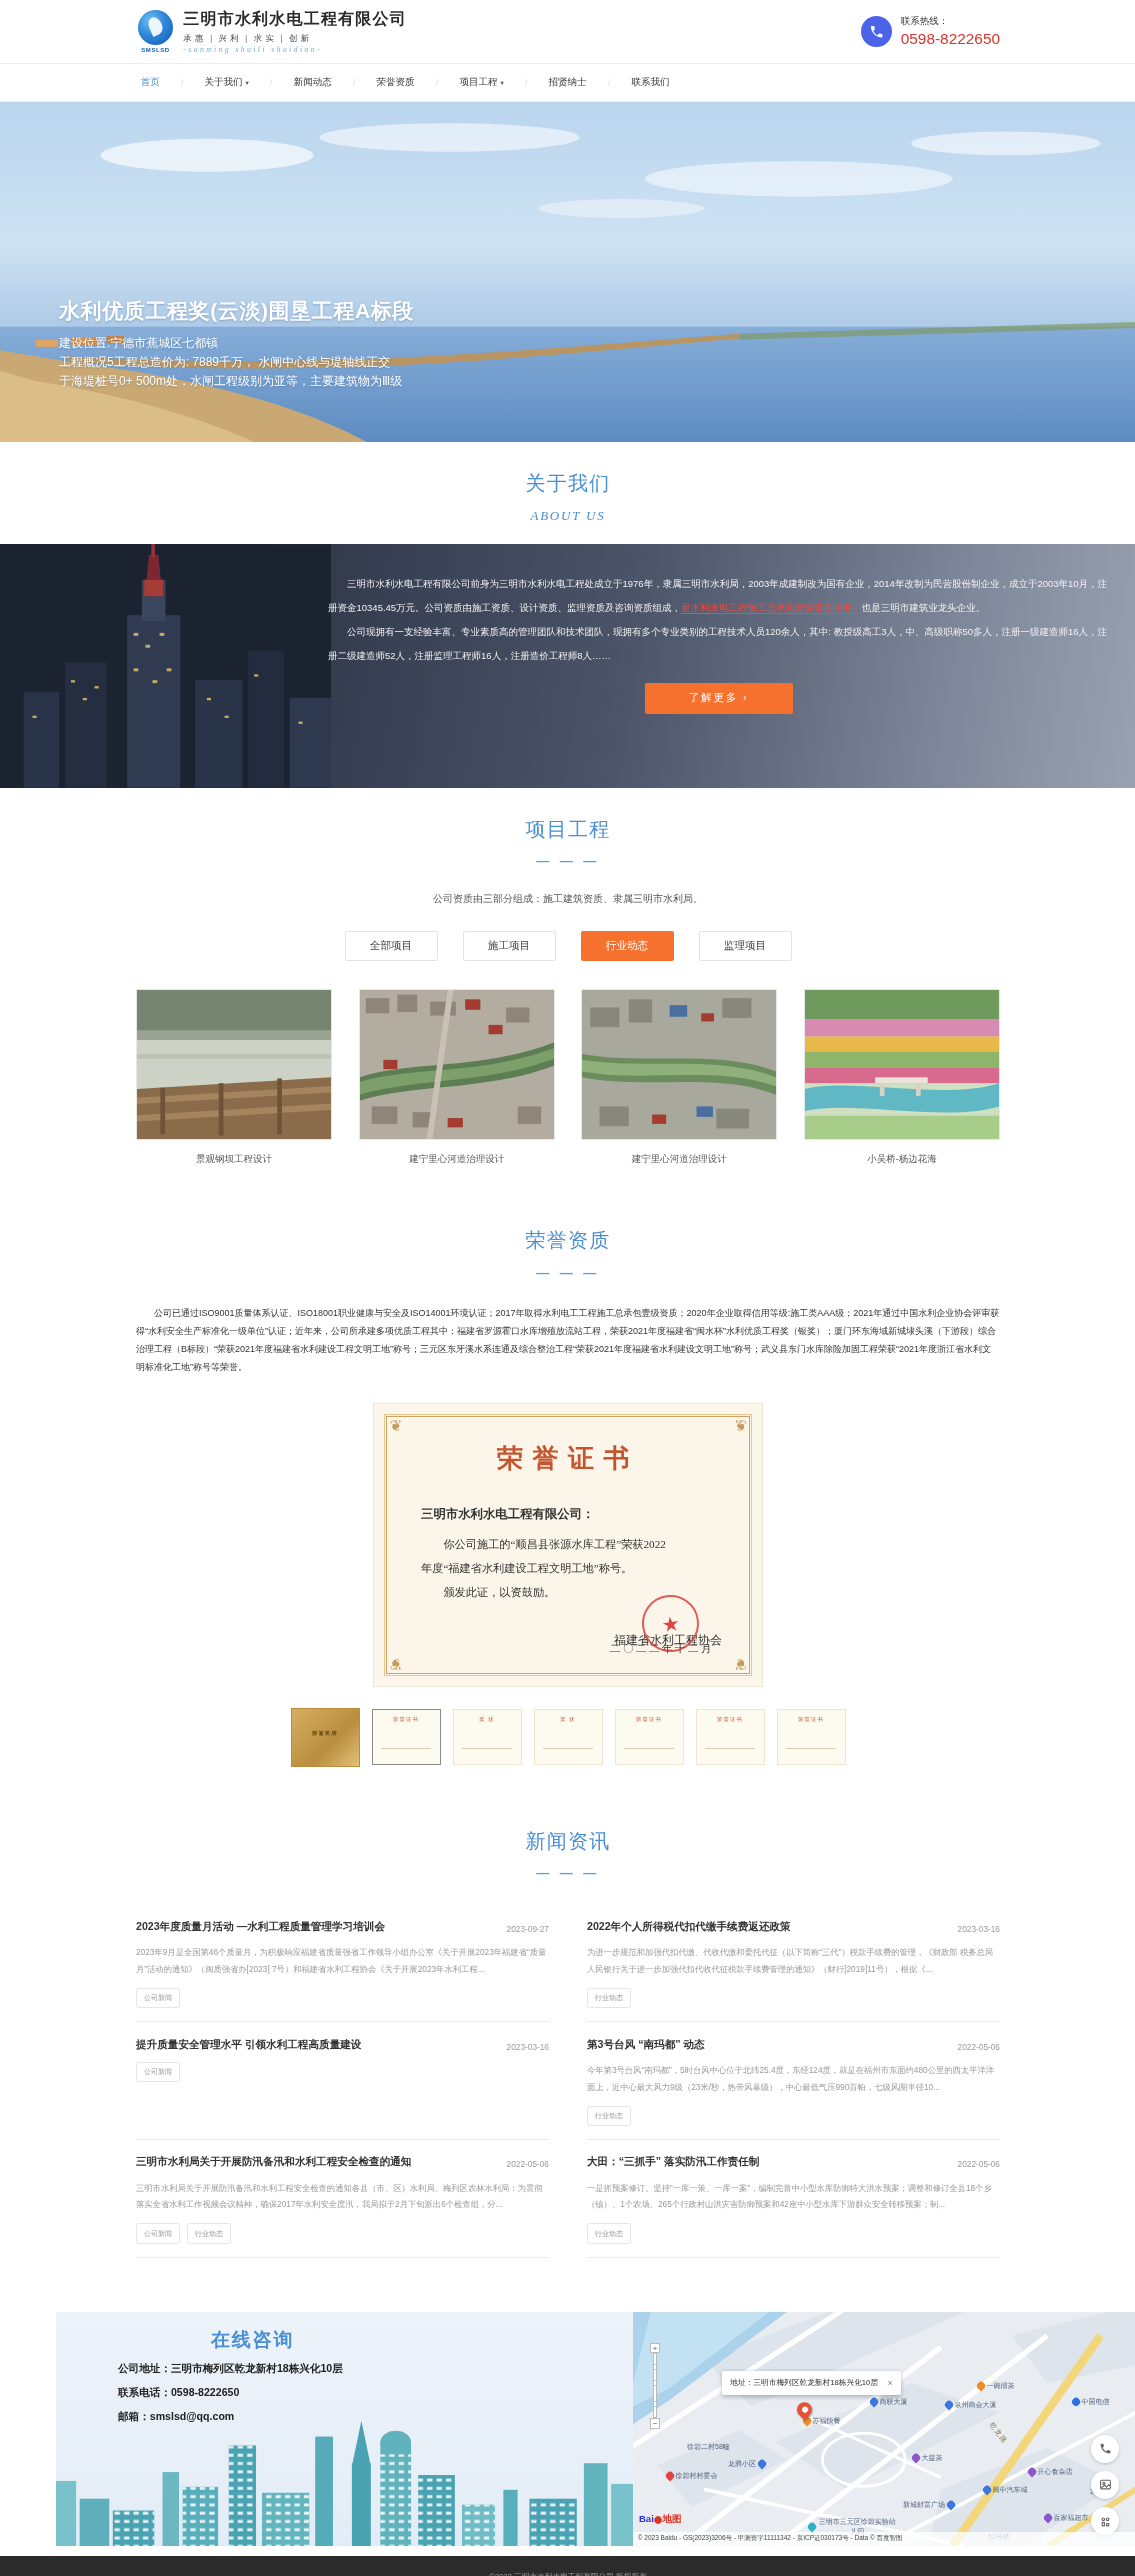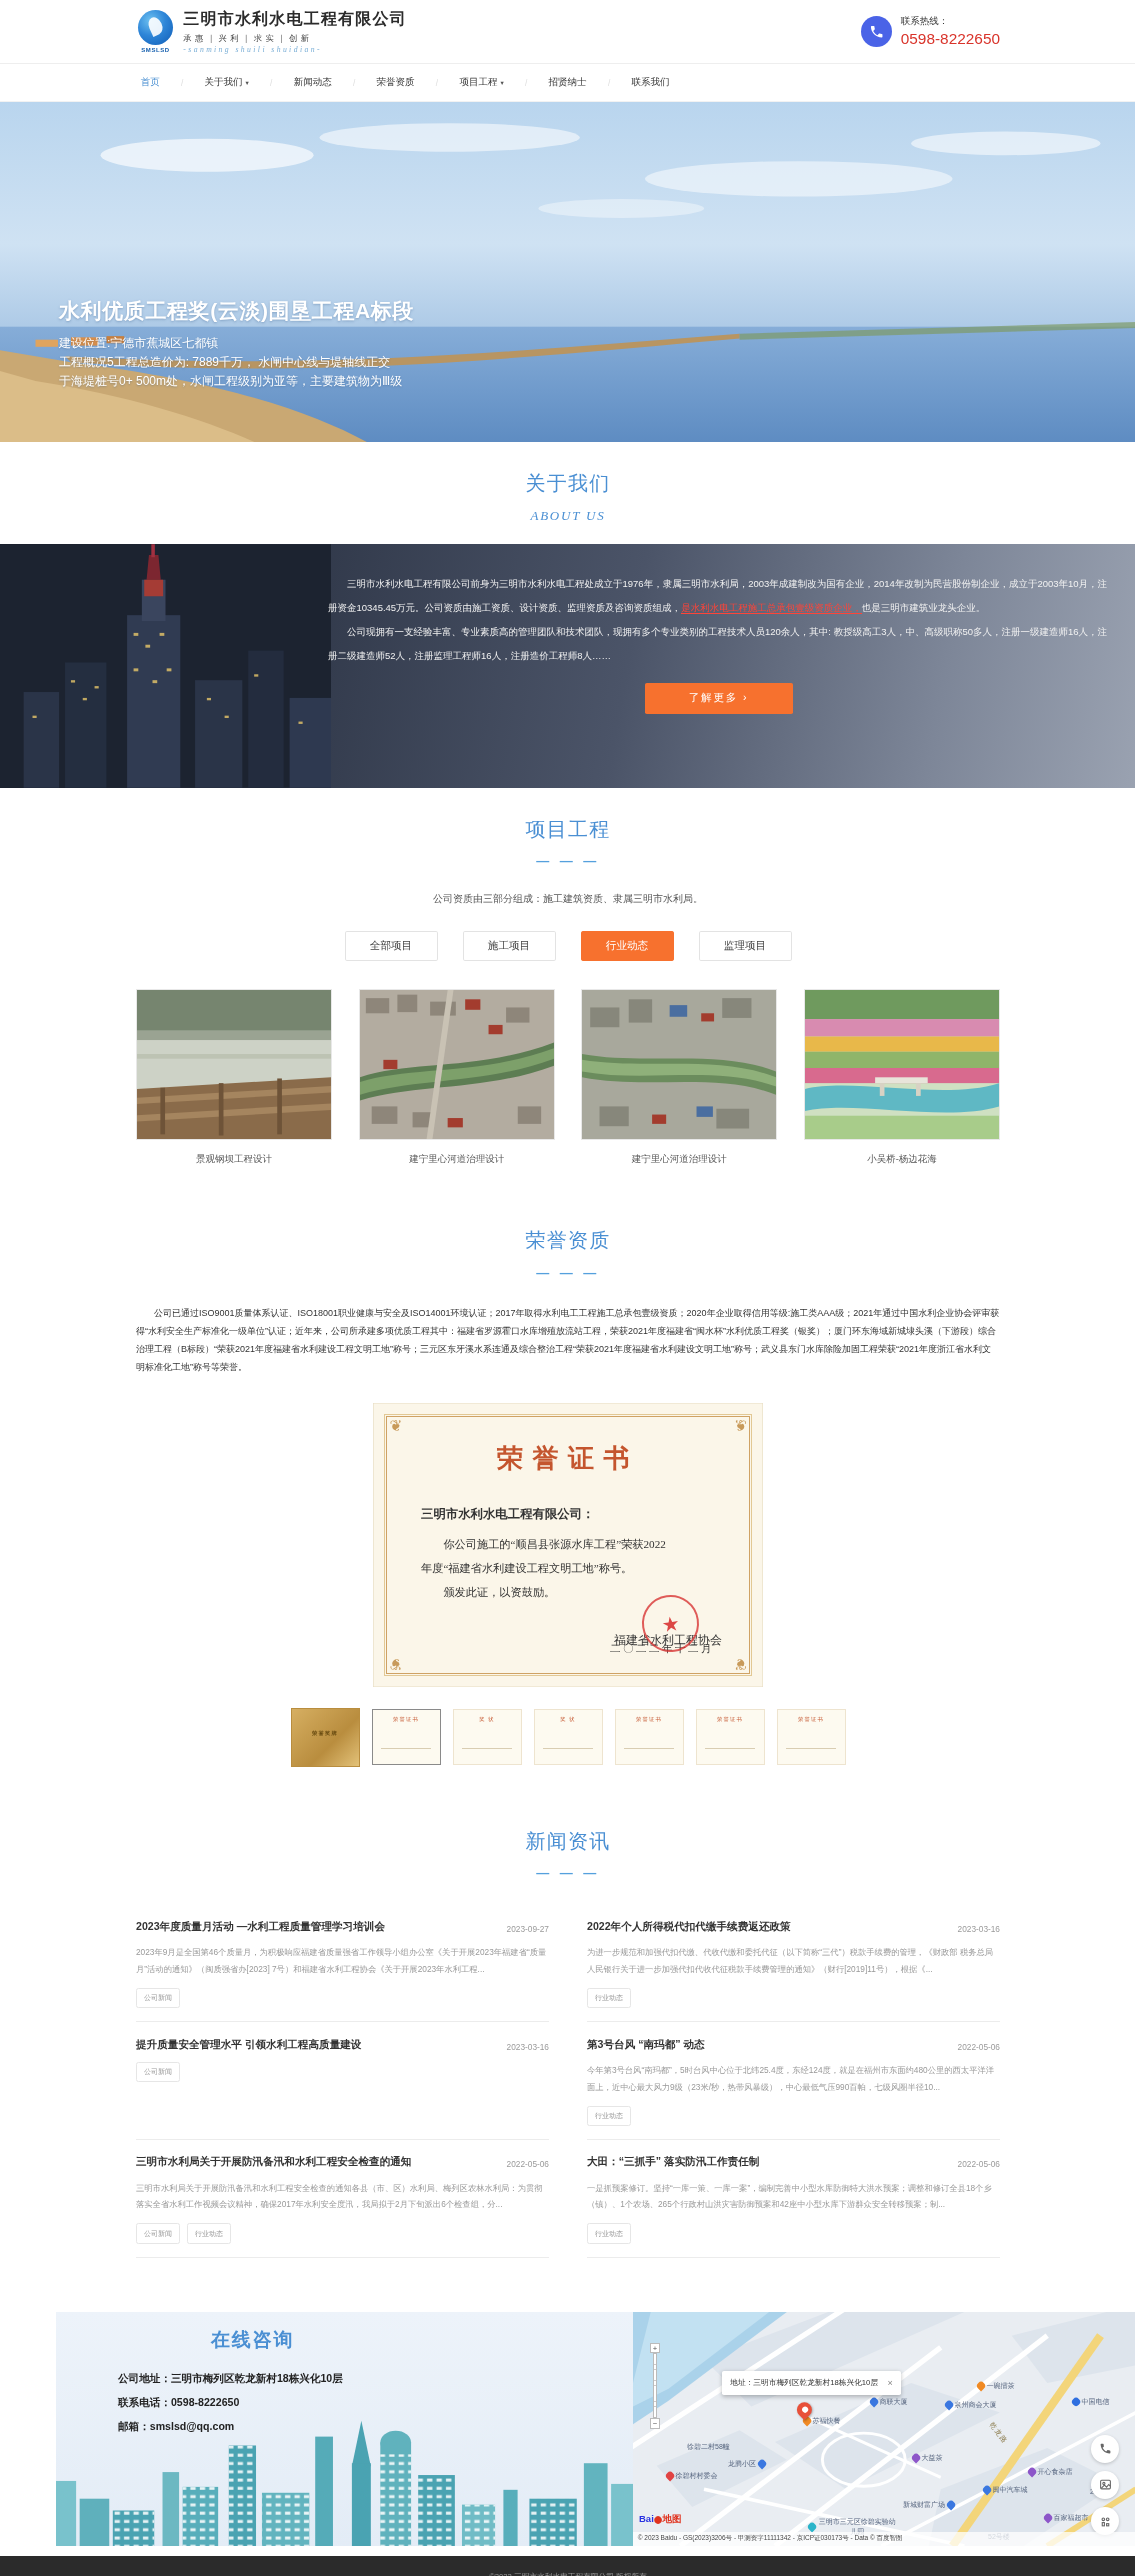--- a/index.html
+++ b/index.html
@@ -103,21 +103,21 @@
   .news-date { font-size:8.3px; color:#9a9a9a; white-space:nowrap; }
   .news-body { font-size:8.3px; color:#999; line-height:16.6px; margin-top:10.6px; height:33px; overflow:hidden; }
   .news-tags { margin-top:10.6px; display:flex; gap:7px; }
   .news-tag { border:0.6px solid #e6e6e6; border-radius:2.4px; color:#9a9a9a; font-size:7px; padding:4.1px 7px; background:#fff; }
 
   
   .contact-block { margin:27px 0 0 56px; display:flex; height:234px; }
   .contact-left { width:577px; position:relative; overflow:hidden;
      background:linear-gradient(180deg,#edf3fa 0%,#e3ecf6 100%); }
   .contact-title { font-size:19px; color:#4a8fd3; letter-spacing:1.8px; margin:15.4px 0 0 155px; }
-  .contact-lines { margin:13px 0 0 62px; font-size:10.6px; color:#222; font-weight:bold; line-height:24px; position:relative; z-index:2; }
+  .contact-lines { margin:3px 0 0 62px; font-size:10.6px; color:#222; font-weight:bold; line-height:24px; position:relative; z-index:2; }
   .skyline { position:absolute; left:0; right:0; bottom:0; z-index:1; }
   .contact-map { flex:1; position:relative; overflow:hidden; background:#e9edf2; }
   .map-underlay { position:absolute; inset:0; }
   .map-label { position:absolute; font-size:7px; color:#56657f; white-space:nowrap; display:flex; align-items:center; gap:1.8px; }
   .poi { width:7.7px; height:7.7px; border-radius:50% 50% 50% 0; transform:rotate(-45deg); display:inline-block; flex:0 0 auto; }
   .poi.orange { background:#f08a24; } .poi.purple { background:#8d56c9; } .poi.blue { background:#3a77e0; }
   .poi.red { background:#e04343; } .poi.teal { background:#2ab4c9; } .poi.pblue { background:#2f6fe0; border-radius:50%; }
   .road-label { color:#8a7a4a; transform:rotate(53deg); font-size:7px; letter-spacing:1.2px; }
   .map-popup { position:absolute; left:89px; top:59px; background:#fff; border-radius:1.8px; box-shadow:0 1.2px 4.7px rgba(0,0,0,.25);
      padding:7px 8.3px; font-size:7.7px; color:#333; display:flex; align-items:center; gap:9.5px; z-index:4; }

